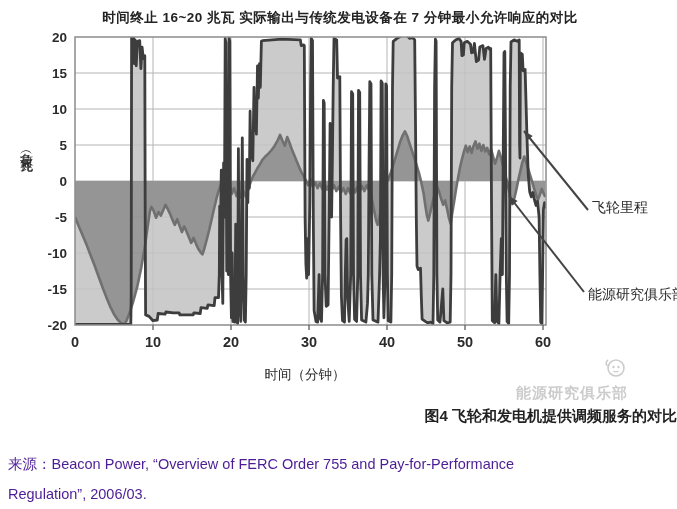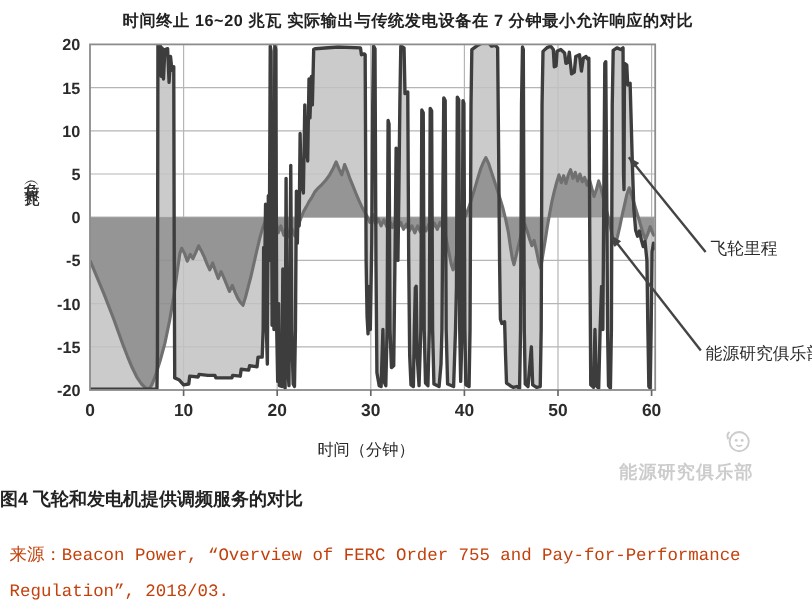--- a/index.html
+++ b/index.html
@@ -9,23 +9,23 @@
   #chart-title{top:9px;left:40px;width:600px;text-align:center;
        font-size:13.5px;font-weight:700;color:#222;letter-spacing:.5px;}
   #y-axis-title{left:17px;top:142px;writing-mode:vertical-rl;text-orientation:mixed;
        font-size:13px;color:#2b2b2b;letter-spacing:2px;}
   #x-axis-title{top:366px;left:0;width:610px;text-align:center;font-size:13.5px;color:#2b2b2b;}
   .annot{font-size:14px;color:#2b2b2b;white-space:nowrap;}
   #annot-flywheel{left:592px;top:199px;}
   #annot-generator{left:588px;top:286px;}
   #watermark{left:516px;top:357px;display:flex;align-items:flex-end;gap:5px;flex-direction:column;}
   #watermark-text{font-size:15px;color:#cccccc;font-weight:700;letter-spacing:1px;}
-  #figure-caption{top:407px;left:0;width:677px;text-align:left;
+  #figure-caption{top:407px;left:0;width:677px;text-align:right;
        font-size:15px;font-weight:700;color:#222;}
-  #source-block{top:449px;left:8px;width:640px;font-size:14.5px;color:#c2410c;line-height:30px;font-family:Liberation Mono, monospace;}
+  #source-block{top:449px;left:8px;width:640px;font-size:14.5px;color:#4c1d95;line-height:30px;}
   svg{display:block;}
 </style>
 </head>
 <body>
 
 <div class="abs" id="chart-title">时间终止 16~20 兆瓦 实际输出与传统发电设备在 7 分钟最小允许响应的对比</div>
 
 <svg id="plot-svg" class="abs" style="left:0;top:0" width="677" height="400" viewBox="0 0 677 400">
     <line x1="75" y1="73" x2="546" y2="73" stroke="#b5b5b5" stroke-width="1"></line>
     <line x1="75" y1="109" x2="546" y2="109" stroke="#b5b5b5" stroke-width="1"></line>
@@ -94,14 +94,14 @@
     <circle cx="14.5" cy="10" r="1.2" fill="#cccccc"></circle>
     <path d="M9.5 14 Q12 15.6 14.5 14" fill="none" stroke="#cccccc" stroke-width="1.3"></path>
   </svg>
   <span id="watermark-text">能源研究俱乐部</span>
 </div>
 
 <div class="abs" id="figure-caption">图4  飞轮和发电机提供调频服务的对比</div>
 
 <div class="abs" id="source-block">
   <div>来源：Beacon Power, “Overview of FERC Order 755 and Pay-for-Performance</div>
-  <div>Regulation”, 2018/03.</div>
+  <div>Regulation”, 2006/03.</div>
 </div>
 
 </body></html>

